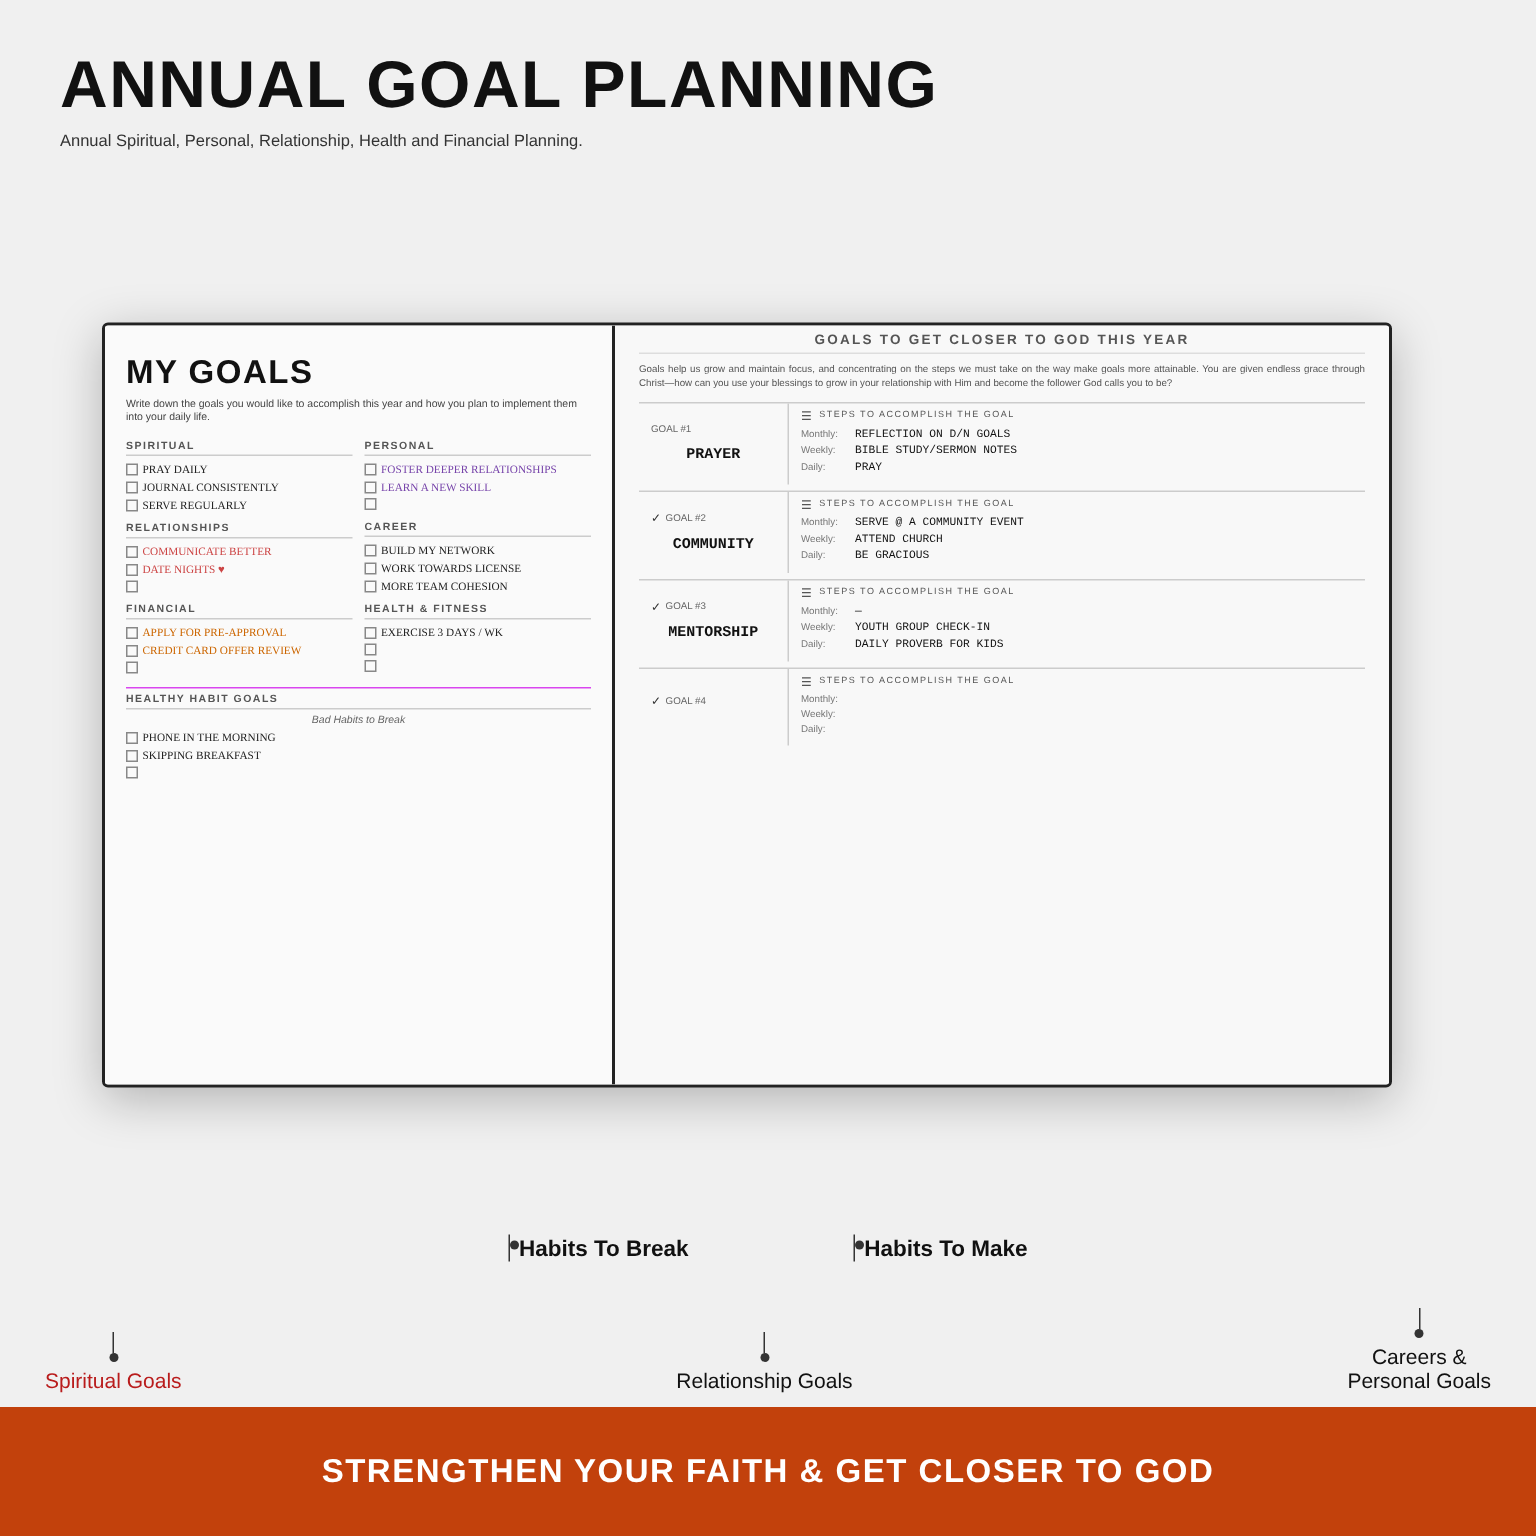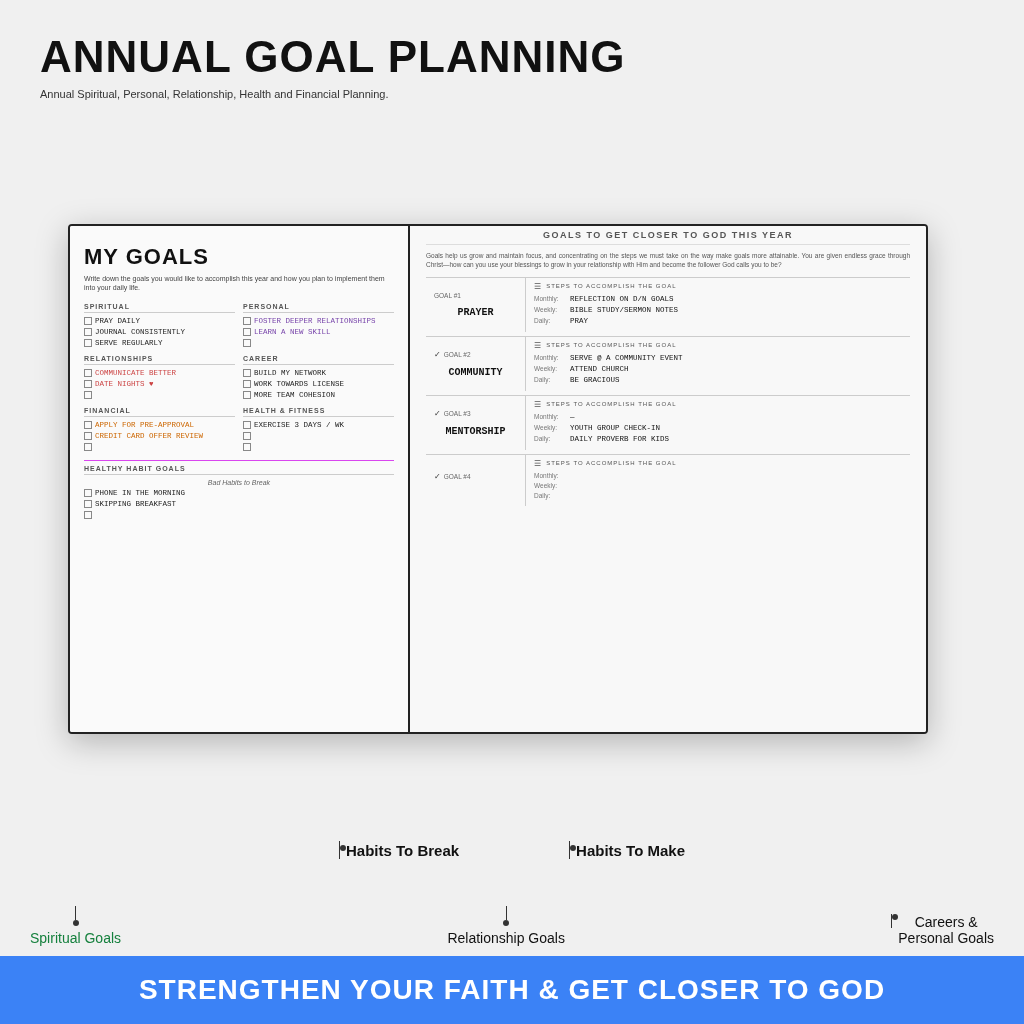--- a/index.html
+++ b/index.html
@@ -111,21 +111,21 @@
 
     .checkbox {
       width: 8px;
       height: 8px;
       border: 1px solid #888;
       flex-shrink: 0;
     }
 
     .goal-text {
       font-size: 7.5px;
-      font-family: Liberation Mono, monospace;
+      font-family: Liberation Serif, serif;
       color: #222;
       text-transform: uppercase;
     }
 
     .goal-text.spiritual { color: #222; }
     .goal-text.pink { color: #c44; }
     .goal-text.purple { color: #7744aa; }
     .goal-text.orange { color: #cc6600; }
 
     .section-gap { margin-bottom: 8px; }
@@ -252,25 +252,25 @@
 
     .freq-value {
       font-size: 7.5px;
       font-family: 'Courier New', monospace;
       color: #111;
       text-transform: uppercase;
     }
 
     
     .bottom-banner {
-      background: #3b82f6;
+      background: #c2410c;
       color: #fff;
       text-align: center;
-      padding: 18px;
-      font-size: 28px;
+      padding: 30px;
+      font-size: 22px;
       font-weight: 900;
       letter-spacing: 1px;
       text-transform: uppercase;
       flex-shrink: 0;
     }
   </style>
 </head>
 <body>
 
 <div class="top-section">
@@ -524,28 +524,28 @@
         <div style="width:1px; height:18px; background:#333;"></div>
         <div style="width:6px; height:6px; border-radius:50%; background:#333; margin-bottom:4px;"></div>
         <span style="font-size:15px; font-weight:700; color:#111;">Habits To Make</span>
       </div>
     </div>
 
     <div style="position:absolute; bottom:10px; left:0; right:0; display:flex; justify-content:space-between; padding:0 30px; align-items:flex-end;">
       <div style="display:flex; flex-direction:column; align-items:center;">
         <div style="width:1px; height:14px; background:#333;"></div>
         <div style="width:6px; height:6px; border-radius:50%; background:#333; margin-bottom:4px;"></div>
-        <span style="font-size:14px; color:#15803d; font-weight:500; text-align:center;">Spiritual Goals</span>
+        <span style="font-size:14px; color:#b91c1c; font-weight:500; text-align:center;">Spiritual Goals</span>
       </div>
       <div style="display:flex; flex-direction:column; align-items:center;">
         <div style="width:1px; height:14px; background:#333;"></div>
         <div style="width:6px; height:6px; border-radius:50%; background:#333; margin-bottom:4px;"></div>
         <span style="font-size:14px; color:#111; font-weight:500; text-align:center;">Relationship Goals</span>
       </div>
-      <div style="display:flex; flex-direction:row; ">
+      <div style="display:flex; flex-direction:column; align-items:center;">
         <div style="width:1px; height:14px; background:#333;"></div>
         <div style="width:6px; height:6px; border-radius:50%; background:#333; margin-bottom:4px;"></div>
         <span style="font-size:14px; color:#111; font-weight:500; text-align:center; white-space:pre-line;">Careers &amp;
 Personal Goals</span>
       </div>
     </div>
   </div>
 
 </div>
 

